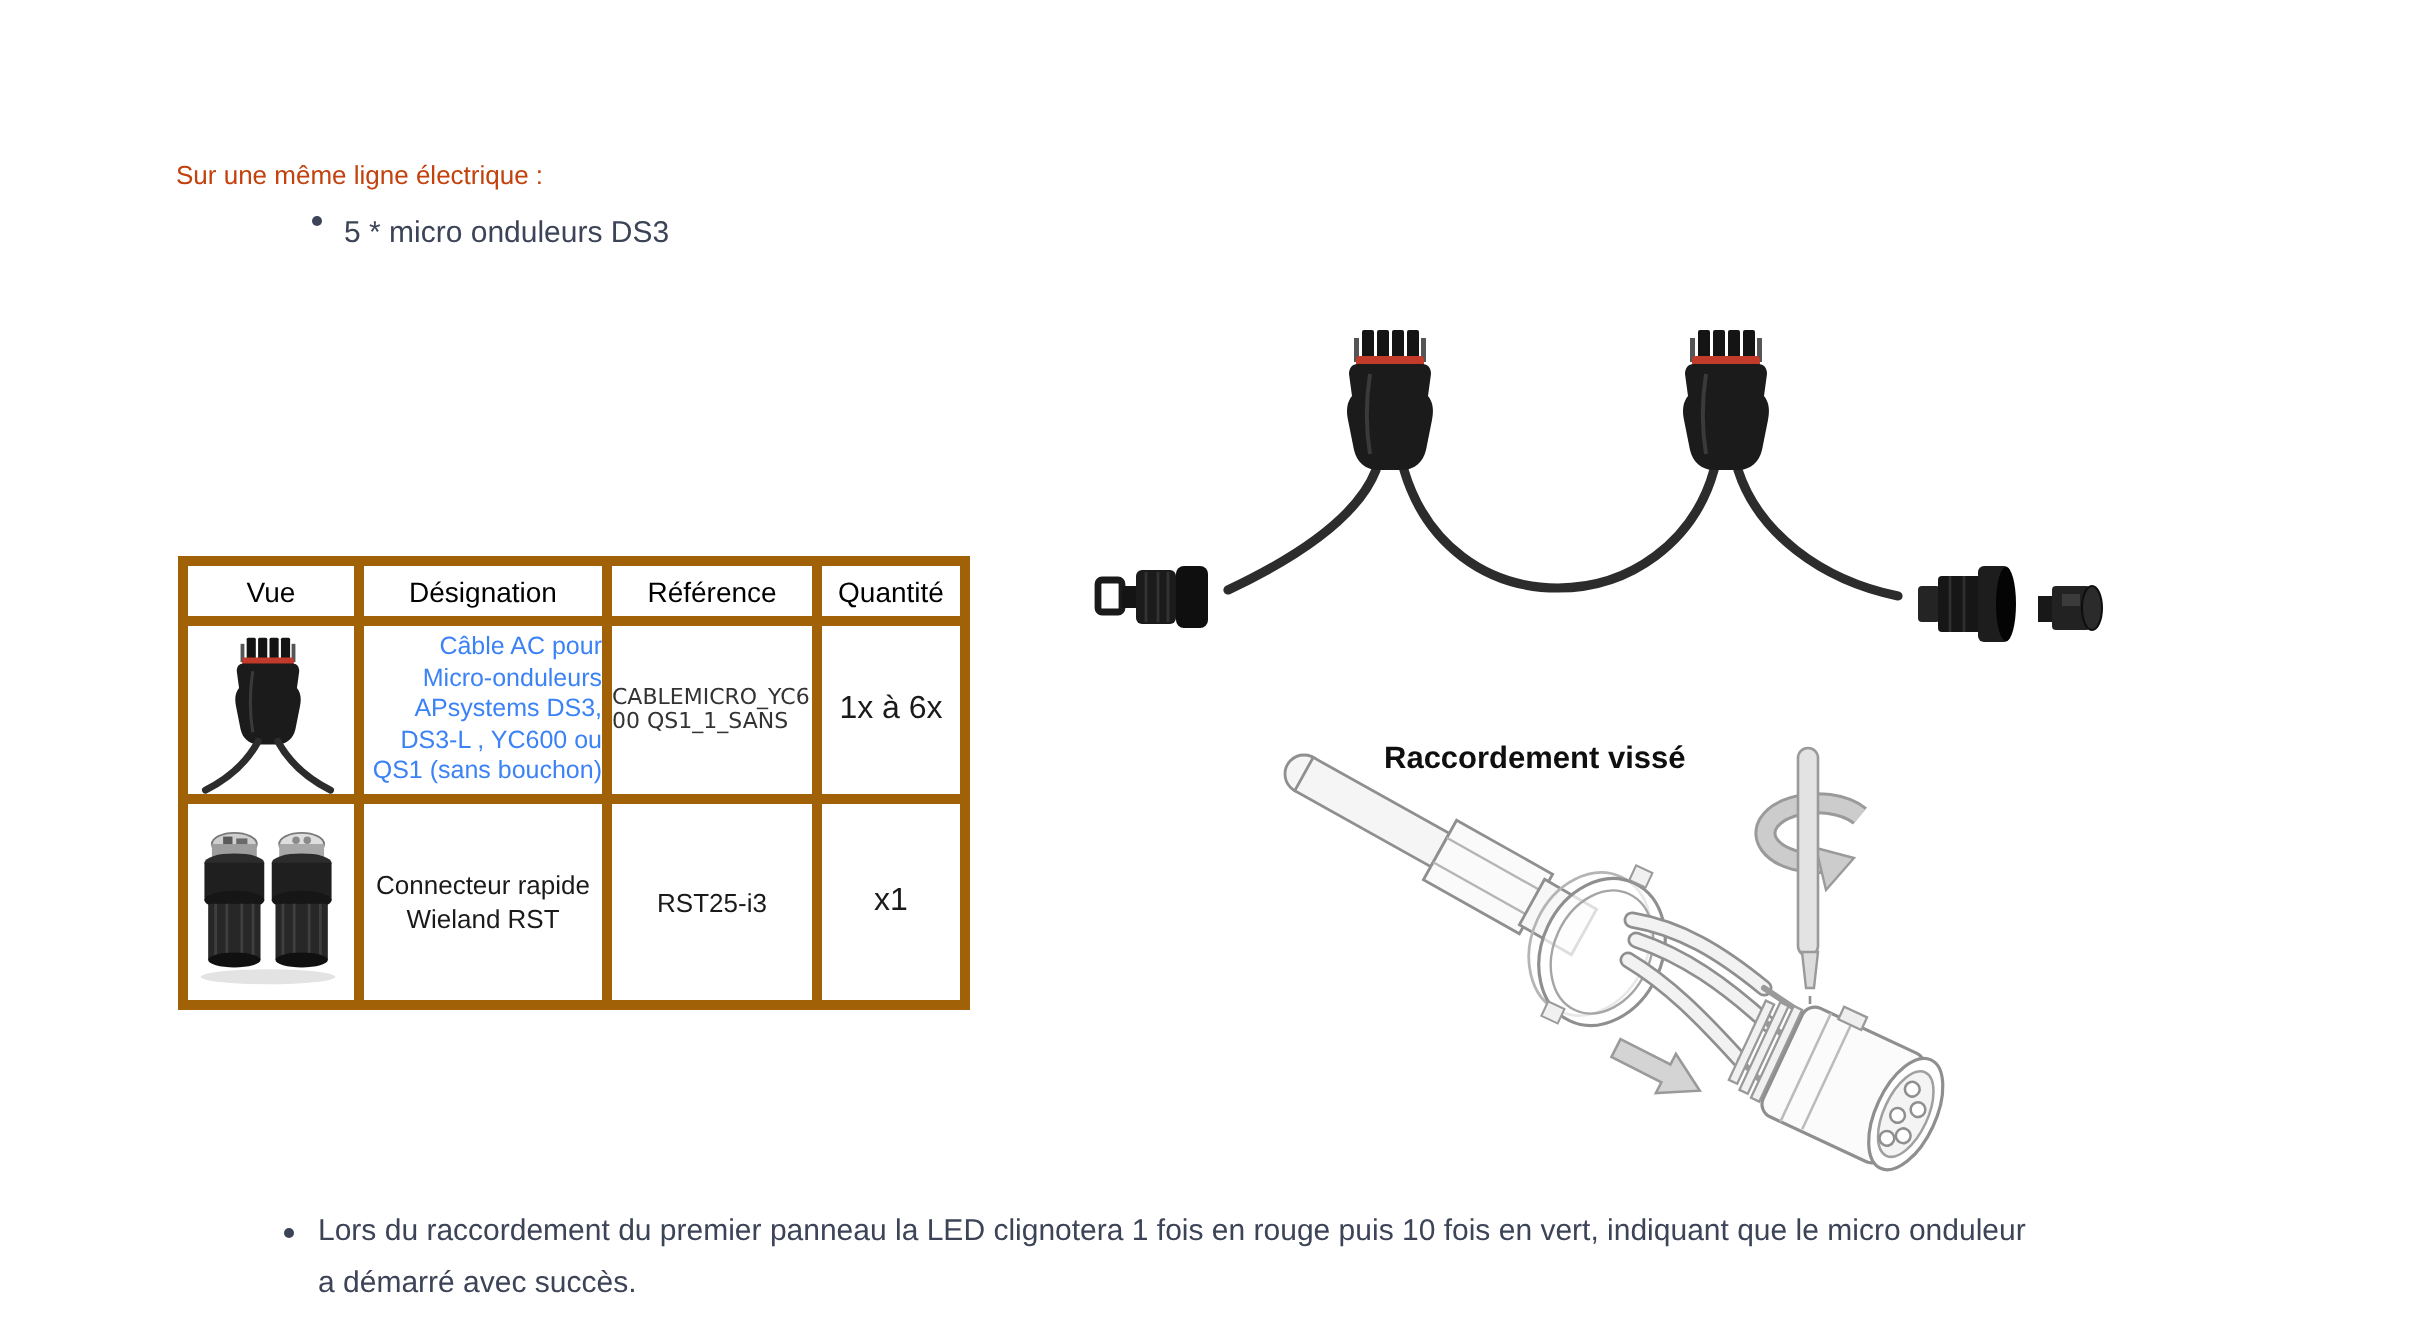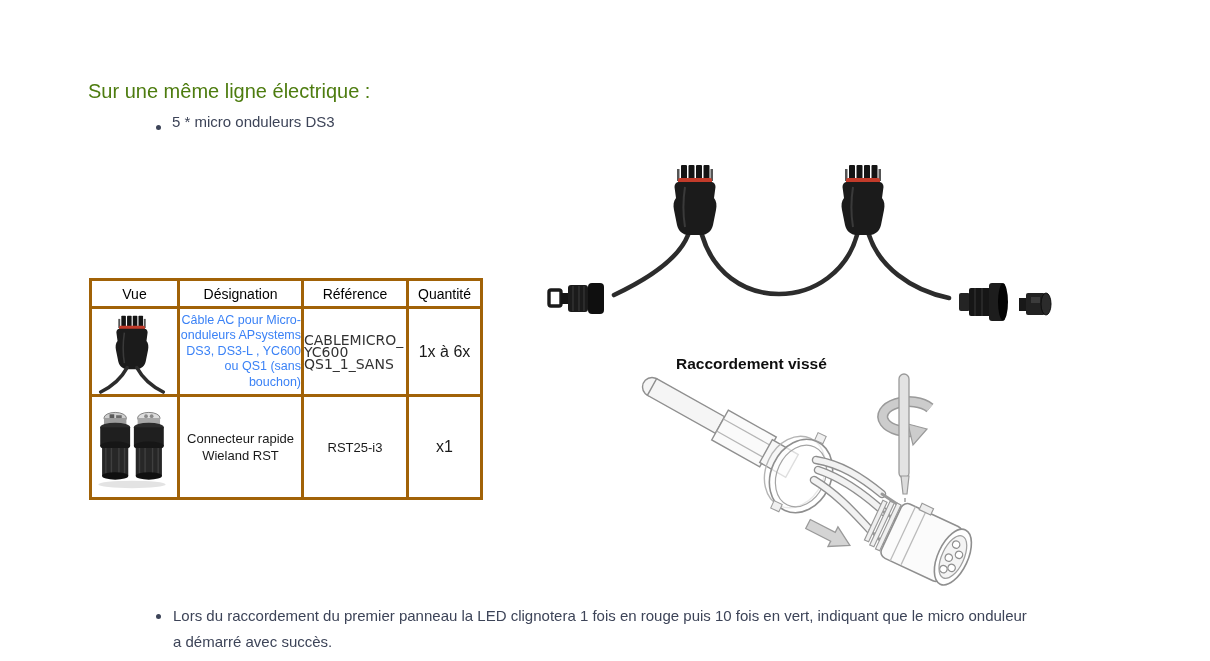--- a/index.html
+++ b/index.html
@@ -3,47 +3,47 @@
 <meta charset="utf-8">
 <style>
   html,body{margin:0;padding:0;background:#fff;}
   .page{position:relative;width:1210px;height:661px;background:#ffffff;
         font-family:"Liberation Sans", sans-serif;overflow:hidden;}
 
   .title{position:absolute;left:88px;top:27px;margin:0;
          font-size:22px;font-weight:700;color:#1d4e89;letter-spacing:.2px;}
 
   .intro{position:absolute;left:88px;top:80px;margin:0;
-         font-size:20px;color:#4d7c0f;}
+         font-size:13px;color:#c2410c;}
 
   .bullets{position:absolute;left:156px;top:108px;margin:0;padding:0;
            list-style:none;font-size:15px;color:#3d4458;}
-  .bullets li{display:flex;align-items:flex-end;gap:11px;height:22px;}
+  .bullets li{display:flex;align-items:flex-start;gap:11px;height:22px;}
   .dot{width:5px;height:5px;border-radius:50%;background:#3d4458;flex:0 0 auto;}
 
   table.parts{position:absolute;left:89px;top:278px;width:391px;
               border-collapse:collapse;table-layout:fixed;color:#1a1a1a;}
-  table.parts th,table.parts td{border:3px solid #a16207;padding:0;vertical-align:middle;}
+  table.parts th,table.parts td{border:5px solid #a16207;padding:0;vertical-align:middle;}
   table.parts th{height:25px;font-weight:400;font-size:14px;color:#000;}
   tr.r1{height:88px;}
   tr.r2{height:103px;}
   td.vue{text-align:center;}
   td.des1{font-size:12.5px;line-height:15.5px;text-align:right;padding:4px 7px;color:#3b82f6;}
-  td.ref1{font-size:14px;line-height:12px;text-align:left;padding:0 6px;color:#333;
+  td.ref1{font-size:11px;line-height:12px;text-align:left;padding:0 6px;color:#333;
           font-family:"DejaVu Sans", sans-serif;word-break:break-word;}
   td.qty1{font-size:16px;text-align:center;}
   td.c13{font-size:13px;line-height:17px;text-align:center;}
   td.c12{font-size:16px;text-align:center;}
 
   .chain{position:absolute;left:535px;top:152px;width:540px;height:175px;}
-  .caption{position:absolute;left:676px;top:355px;margin:0;
+  .caption{position:absolute;left:676px;top:355px;margin:16px;
            font-size:15.5px;font-weight:700;color:#0f0f0f;}
   .screw{position:absolute;left:620px;top:372px;width:420px;height:235px;}
 
-  .note{position:absolute;left:156px;top:603px;width:880px;display:flex;gap:12px;
+  .note{position:absolute;left:142px;top:603px;width:880px;display:flex;gap:12px;
         font-size:15px;line-height:26px;color:#3d4458;}
   .note .dot{margin-top:11px;}
   svg{display:block;}
 </style>
 </head>
 <body>
 
 <div class="page">
 
 

